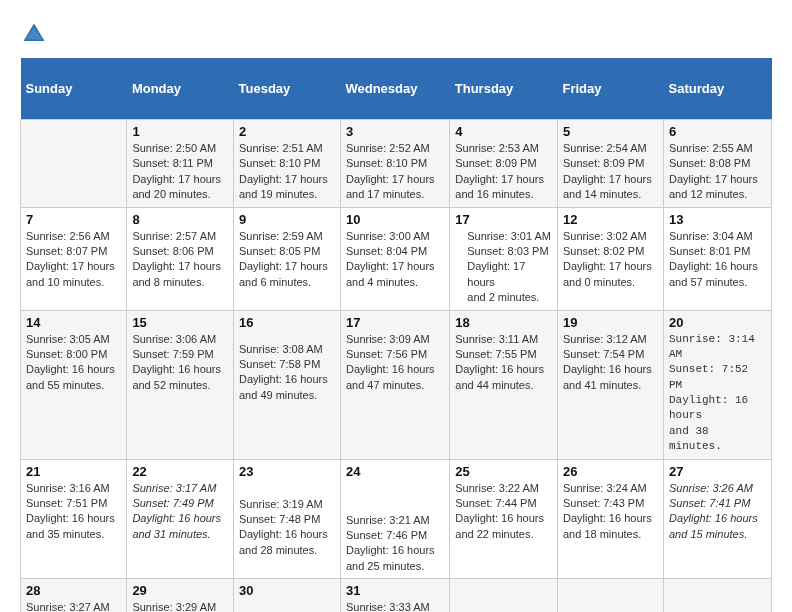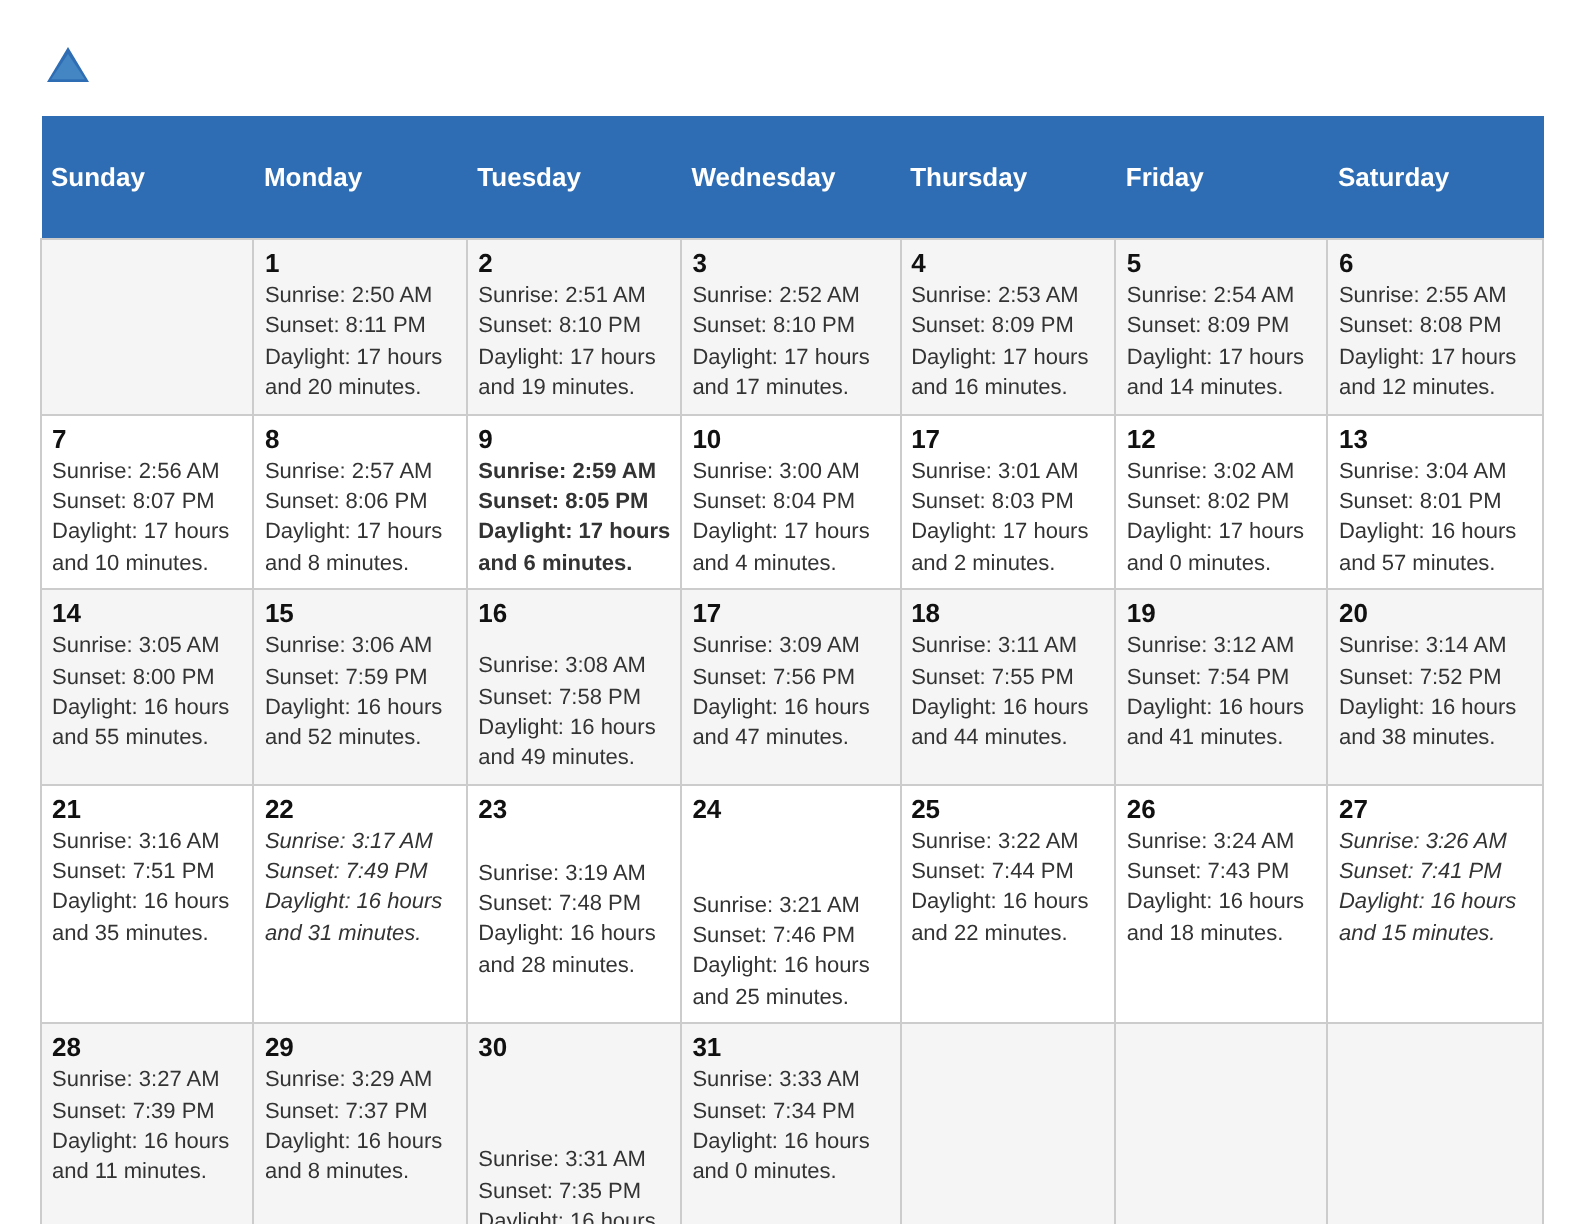--- a/index.html
+++ b/index.html
@@ -178,35 +178,35 @@
         </td>
         <td>
           <span class="day-num">8</span>
           <div class="cell-info" style="white-space: pre-line;">Sunrise: 2:57 AM
 Sunset: 8:06 PM
 Daylight: 17 hours
 and 8 minutes.</div>
         </td>
         <td>
           <span class="day-num">9</span>
-          <div class="cell-info" style="white-space: pre-line; font-weight: bold;">Sunrise: 2:59 AM
+          <div class="cell-info" style="white-space: pre-line;">Sunrise: 2:59 AM
 Sunset: 8:05 PM
 Daylight: 17 hours
 and 6 minutes.</div>
         </td>
         <td>
           <span class="day-num">10</span>
           <div class="cell-info" style="white-space: pre-line;">Sunrise: 3:00 AM
 Sunset: 8:04 PM
 Daylight: 17 hours
 and 4 minutes.</div>
         </td>
         <td>
           <span class="day-num">17</span>
-          <div class="cell-info" style="white-space: pre-line;">Sunrise: 3:01 AM
+          <div class="cell-info" style="white-space: pre-line; margin-left: 12px;">Sunrise: 3:01 AM
 Sunset: 8:03 PM
 Daylight: 17 hours
 and 2 minutes.</div>
         </td>
         <td>
           <span class="day-num">12</span>
           <div class="cell-info" style="white-space: pre-line;">Sunrise: 3:02 AM
 Sunset: 8:02 PM
 Daylight: 17 hours
 and 0 minutes.</div>
@@ -257,21 +257,21 @@
         </td>
         <td>
           <span class="day-num">19</span>
           <div class="cell-info" style="white-space: pre-line;">Sunrise: 3:12 AM
 Sunset: 7:54 PM
 Daylight: 16 hours
 and 41 minutes.</div>
         </td>
         <td>
           <span class="day-num">20</span>
-          <div class="cell-info" style="white-space: pre-line;">Sunrise: 3:14 AM
+          <div class="cell-info" style="white-space: pre-line; font-family: Liberation Mono, monospace;">Sunrise: 3:14 AM
 Sunset: 7:52 PM
 Daylight: 16 hours
 and 38 minutes.</div>
         </td>
       </tr>
       <tr>
         <td>
           <span class="day-num">21</span>
           <div class="cell-info" style="white-space: pre-line;">Sunrise: 3:16 AM
 Sunset: 7:51 PM

